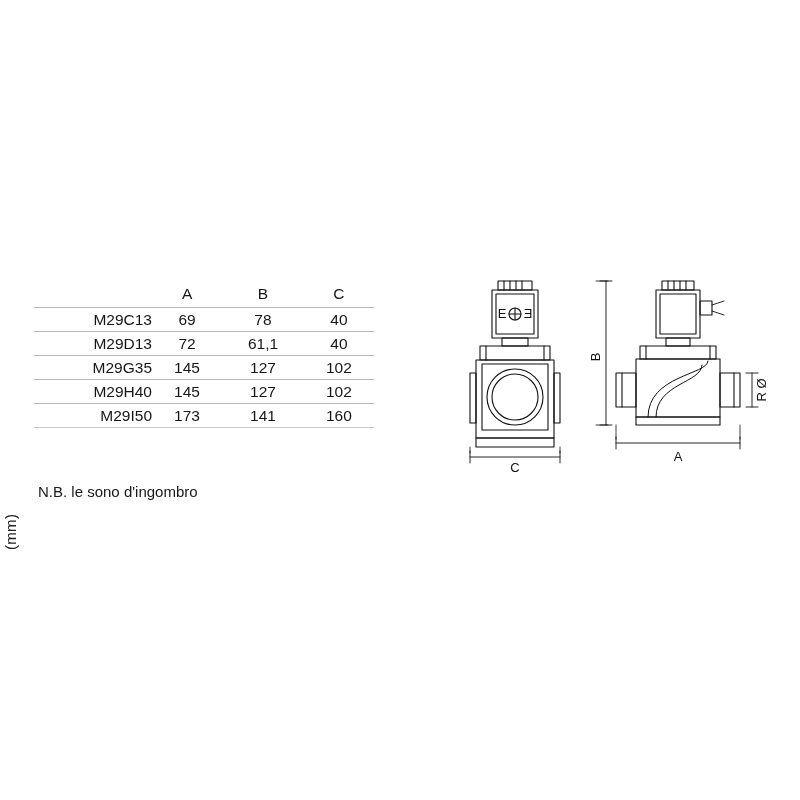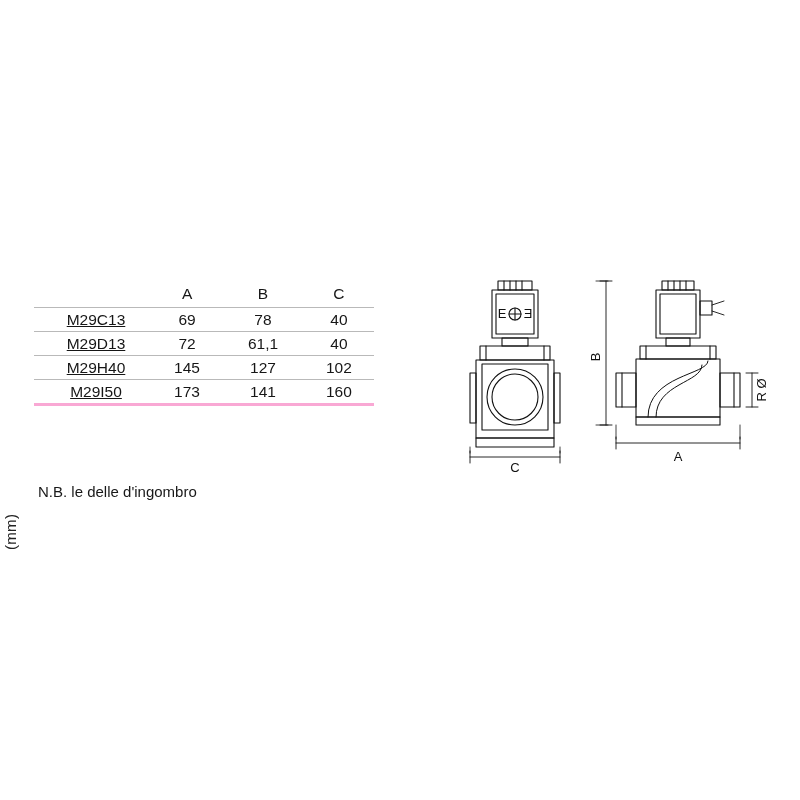--- a/index.html
+++ b/index.html
@@ -50,28 +50,27 @@
   }
   #dim-table thead th {
     border: none;
     text-align: center;
     font-size: 15.5px;
     padding-bottom: 2px;
   }
   #dim-table thead th.model-head { width: 112px; }
   #dim-table tbody td {
     border-top: 1px solid #b9b9b9;
-    border-bottom: 3px solid #f9a8d4;
+    border-bottom: 1px solid #f9a8d4;
     text-align: center;
   }
   #dim-table tbody td.model {
-    text-align: center;
+    text-align: right;
     padding-left: 6px;
     width: 112px;
-    text-decoration: underline;
   }
   #dim-table tbody tr:not(:last-child) td { border-bottom: none; }
 
   
   #table-note {
     position: absolute;
     left: 38px;
     top: 482px;
     width: 330px;
     font-size: 15px;
@@ -117,36 +116,42 @@
       <td>78</td>
       <td>40</td>
     </tr>
     <tr>
       <td class="model">M29D13</td>
       <td>72</td>
       <td>61,1</td>
       <td>40</td>
     </tr>
     <tr>
+      <td class="model">M29G35</td>
+      <td>145</td>
+      <td>127</td>
+      <td>102</td>
+    </tr>
+    <tr>
       <td class="model">M29H40</td>
       <td>145</td>
       <td>127</td>
       <td>102</td>
     </tr>
     <tr>
       <td class="model">M29I50</td>
       <td>173</td>
       <td>141</td>
       <td>160</td>
     </tr>
   </tbody>
 </table>
 
 <div id="table-note">
-  <div>N.B. le delle d'ingombro</div>
+  <div>N.B. le sono d'ingombro</div>
 </div>
 
 <div id="drawings">
   <svg width="340" height="230" viewBox="0 0 340 230" xmlns="http://www.w3.org/2000/svg">
     <g fill="none" stroke="#111" stroke-width="1.1" stroke-linejoin="round" stroke-linecap="round">
 
       <g>
 
         <rect x="58" y="16" width="34" height="9"></rect>
         <line x1="64" y1="16" x2="64" y2="25"></line>

